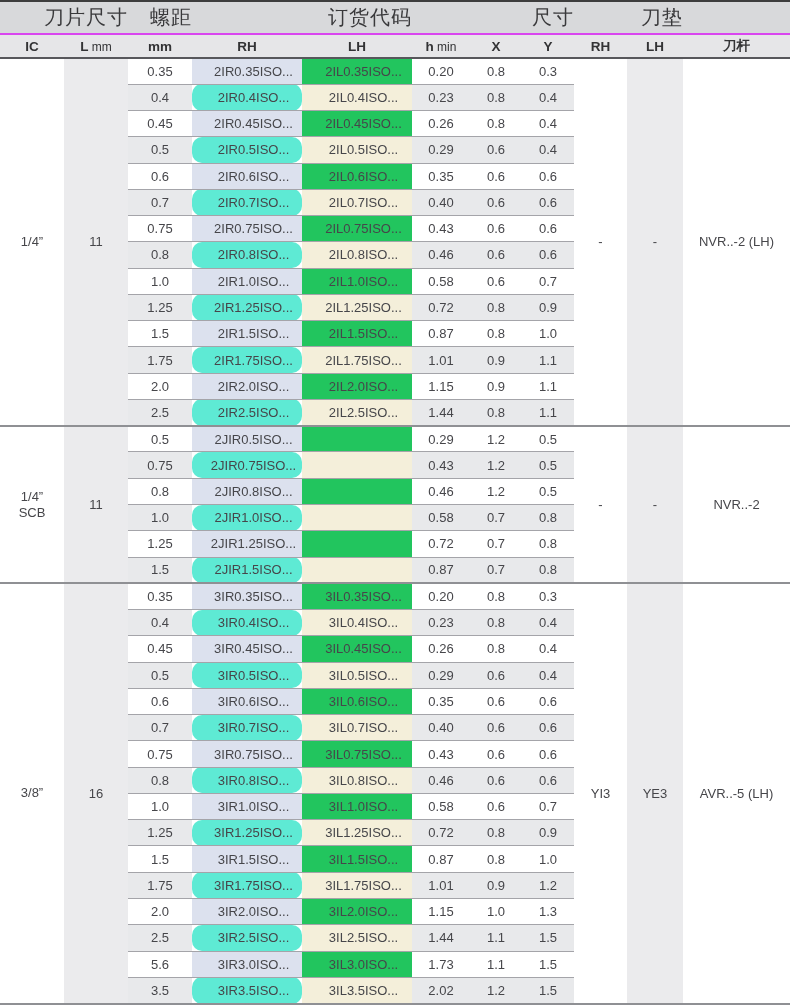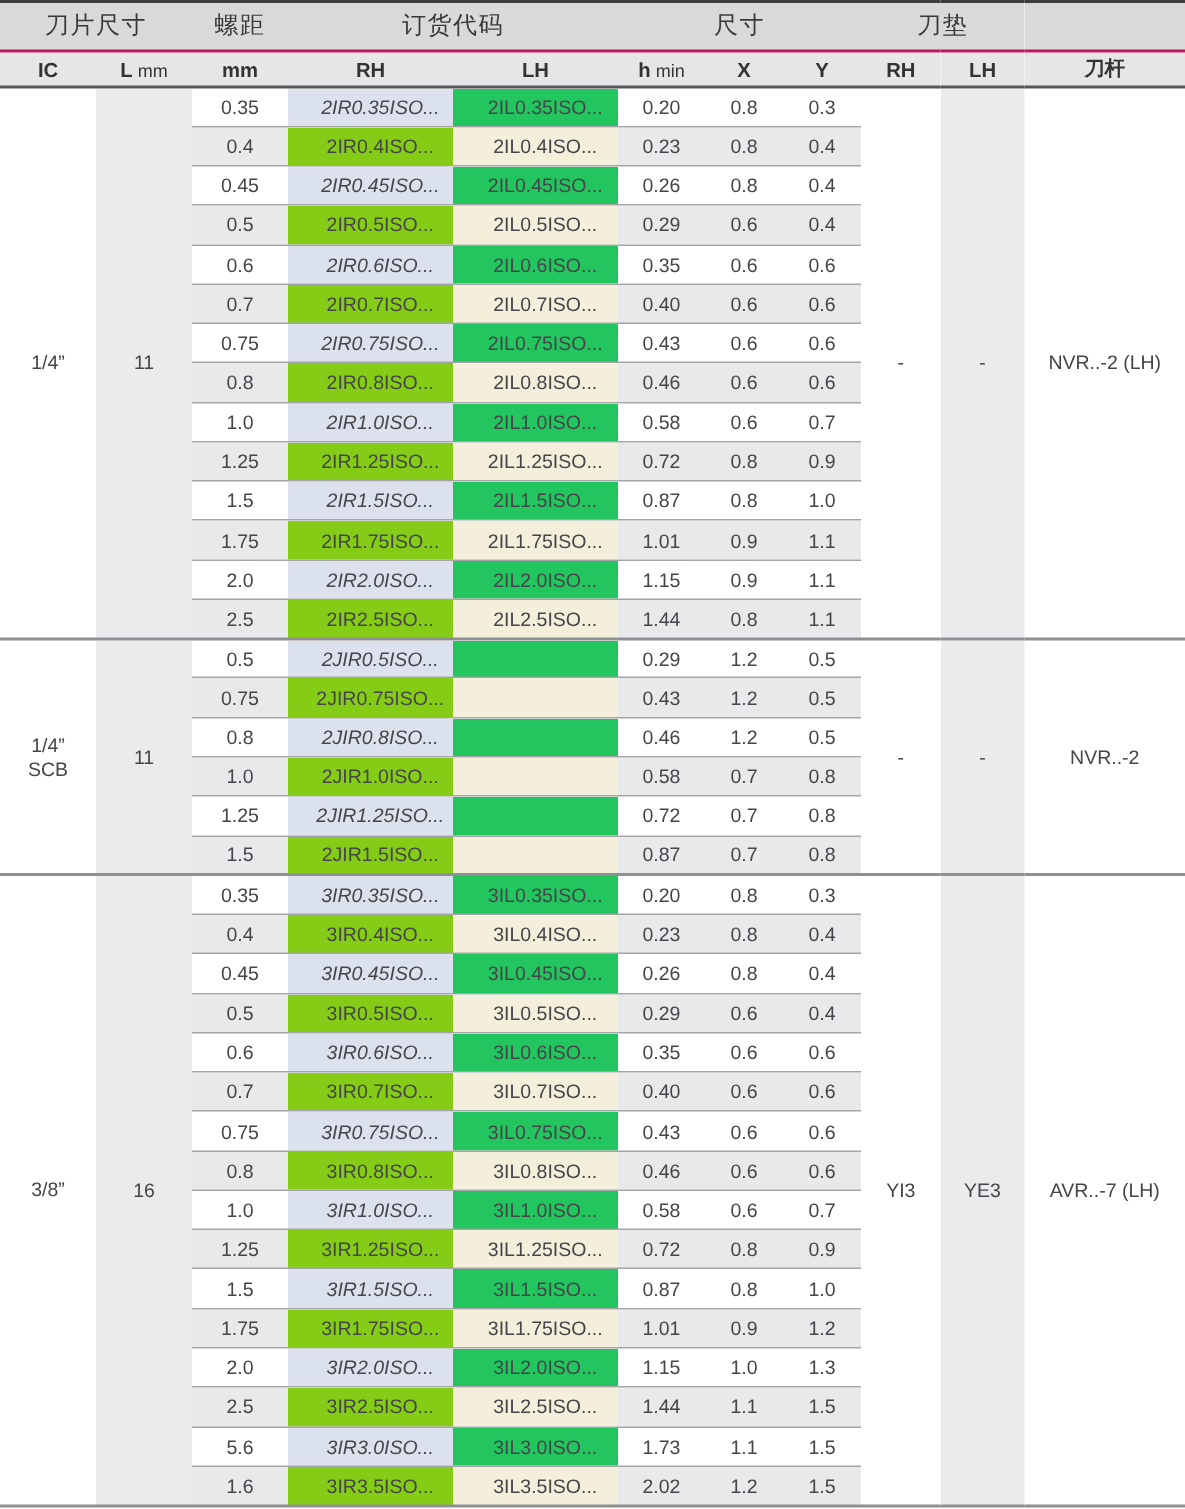--- a/index.html
+++ b/index.html
@@ -2,35 +2,35 @@
 <html><head>
 <meta charset="utf-8">
 <style>
   html,body{margin:0;padding:0;background:#ffffff;}
   body{font-family:"Liberation Sans","DejaVu Sans",sans-serif;-webkit-font-smoothing:antialiased;}
   .page{width:790px;height:1006px;background:#ffffff;overflow:hidden;}
   table{border-collapse:collapse;table-layout:fixed;width:790px;border-top:2px solid #3d3d3d;}
   td,th{padding:0;margin:0;vertical-align:middle;overflow:hidden;white-space:nowrap;}
 
   
-  tr.band1 th{height:31px;background:#d8d9db;border-bottom:2px solid #be185d;
-    font-size:16px;font-weight:500;color:#39393b;text-align:center;letter-spacing:1px;}
+  tr.band1 th{height:31px;background:#d8d9db;border-bottom:2px solid #d946ef;
+    font-size:20px;font-weight:500;color:#39393b;text-align:right;letter-spacing:1px;}
   
   tr.band2 th{height:22px;background:#e6e6e8;border-bottom:2px solid #57575b;
     font-size:13.5px;font-weight:700;color:#333335;text-align:center;}
   tr.band2 th .unit{font-weight:400;font-size:12px;}
 
   
   tr.data{height:26.28px;}
   tr.data td{font-size:13px;color:#46464a;text-align:center;}
   td.rh,td.lh{text-align:left;padding-left:13px;font-size:12.5px;}
   tr.odd  td.p, tr.odd  td.h, tr.odd  td.x, tr.odd  td.y {background:#ffffff;}
   tr.even td.p, tr.even td.h, tr.even td.x, tr.even td.y {background:#e8e9eb;}
-  tr.odd  td.rh{background:#dce1ee;font-style:italic;}
-  tr.even td.rh{background:#84cc16;}
+  tr.odd  td.rh{background:#dce1ee;}
+  tr.even td.rh{background:#5eead4;border-radius:10px;}
   tr.odd  td.lh{background:#22c55e;}
   tr.even td.lh{background:#f4efda;text-align:center;}
   td.ic, td.srh, td.hold{background:#ffffff;border-radius:25px;}
   td.l, td.slh{background:#ebebed;}
   td.ic .ic-line{line-height:16px;}
 
   
   tr.data:not(.last) td.p, tr.data:not(.last) td.rh, tr.data:not(.last) td.lh,
   tr.data:not(.last) td.h, tr.data:not(.last) td.x, tr.data:not(.last) td.y
     {border-bottom:1px solid #a4a4a9;}
@@ -261,21 +261,21 @@
           </td>
           <td class="l" rowspan="16">16</td>
           <td class="p">0.35</td>
           <td class="rh">3IR0.35ISO...</td>
           <td class="lh">3IL0.35ISO...</td>
           <td class="h">0.20</td>
           <td class="x">0.8</td>
           <td class="y">0.3</td>
           <td class="srh" rowspan="16">YI3</td>
           <td class="slh" rowspan="16">YE3</td>
-          <td class="hold" rowspan="16">AVR..-7 (LH)</td>
+          <td class="hold" rowspan="16">AVR..-5 (LH)</td>
         </tr>
         <tr class="data even">
           <td class="p">0.4</td>
           <td class="rh">3IR0.4ISO...</td>
           <td class="lh">3IL0.4ISO...</td>
           <td class="h">0.23</td>
           <td class="x">0.8</td>
           <td class="y">0.4</td>
         </tr>
         <tr class="data odd">
@@ -376,21 +376,21 @@
         </tr>
         <tr class="data odd">
           <td class="p">5.6</td>
           <td class="rh">3IR3.0ISO...</td>
           <td class="lh">3IL3.0ISO...</td>
           <td class="h">1.73</td>
           <td class="x">1.1</td>
           <td class="y">1.5</td>
         </tr>
         <tr class="data even last">
-          <td class="p">1.6</td>
+          <td class="p">3.5</td>
           <td class="rh">3IR3.5ISO...</td>
           <td class="lh">3IL3.5ISO...</td>
           <td class="h">2.02</td>
           <td class="x">1.2</td>
           <td class="y">1.5</td>
         </tr>
       </tbody>
   </table>
 </div>
 

